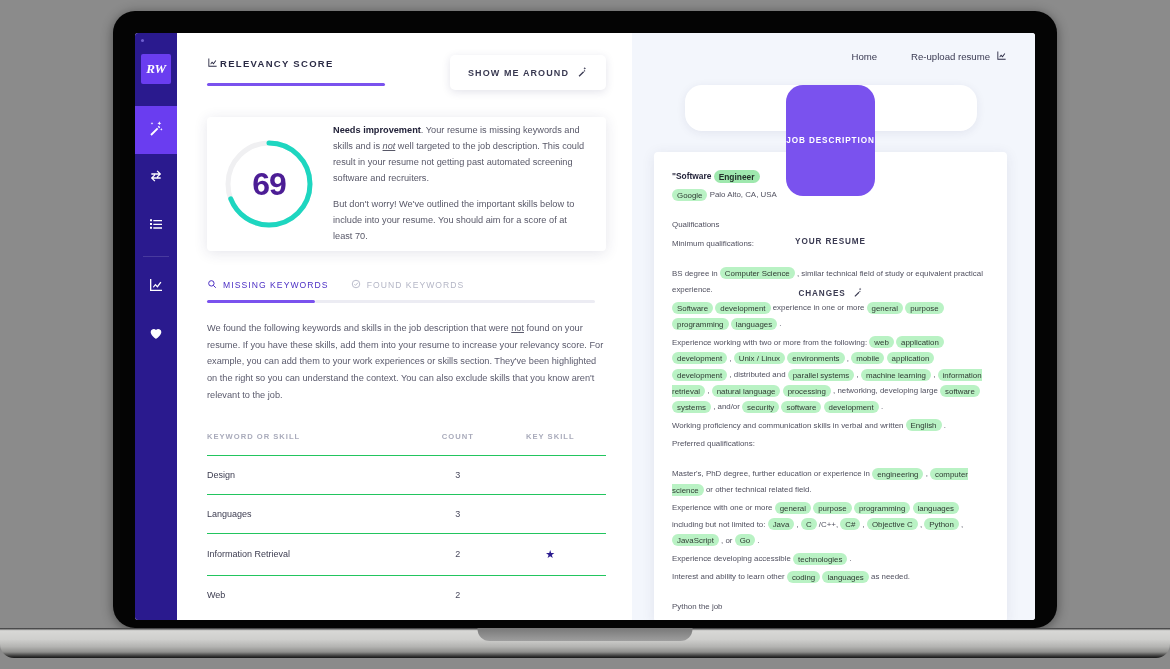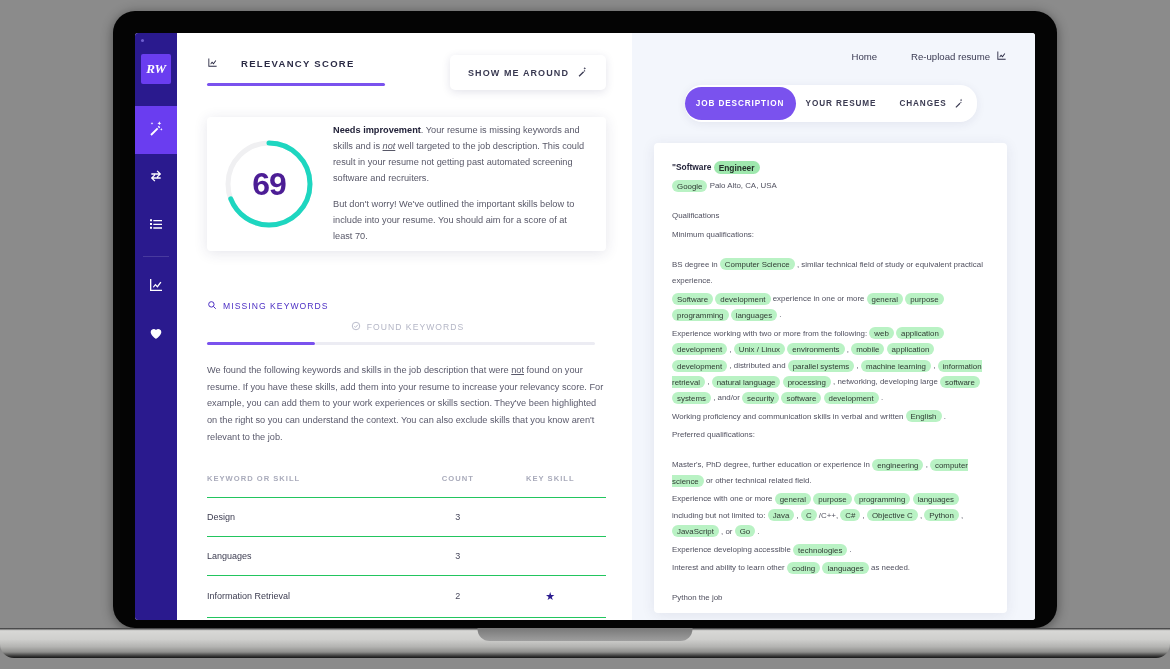--- a/index.html
+++ b/index.html
@@ -74,21 +74,21 @@
   
   #left-col {
     width: 455px; flex: 0 0 455px;
     background: #fff;
     padding: 24px 26px 0 30px;
     overflow: hidden;
     position: relative;
   }
   #left-head { display:flex; align-items:flex-start; justify-content:space-between; }
   .sec-title {
-    display: flex; align-items: center; gap: 23px;
+    display: flex; align-items: center; gap: 2px;
     font-size: 9.5px; font-weight: 700; letter-spacing: 1.3px;
     color: #2b2b45; text-transform: uppercase;
   }
   .sec-title svg { width: 11px; height: 11px; }
   .title-rule { width: 178px; height: 3px; background: #7a52ee; margin-top: 13px; border-radius:2px; }
   #show-around {
     background: #fff; border: none; border-radius: 5px;
     box-shadow: 0 2px 9px rgba(40,40,90,.13);
     padding: 11px 18px;
     font-size: 9px; font-weight: 700; letter-spacing: 1.1px;
@@ -122,21 +122,21 @@
 
   
   #kw-tabs { margin-top: 28px; display: flex; gap: 22px; align-items: center; }
   .kw-tab {
     display:flex; align-items:center; gap:6px;
     font-size: 8.6px; font-weight: 400; letter-spacing: 1.05px;
     text-transform: uppercase; cursor: pointer;
   }
   .kw-tab svg { width: 10px; height: 10px; }
   .kw-tab.active { color: #4b2ec4; }
-  .kw-tab.inactive { color: #b4b6c6; margin-top: 42px; }
+  .kw-tab.inactive { color: #b4b6c6; }
   #kw-rules { display:flex; margin-top: 9px; }
   #kw-rule-a { width: 108px; height: 3px; background: #7a52ee; border-radius:2px;}
   #kw-rule-b { width: 280px; height: 3px; background: #ececf3; border-radius:2px;}
   #kw-desc { margin-top: 17px; font-size: 9.2px; line-height: 1.82; color: #5a5a6c; }
   #kw-desc u { text-decoration: underline; }
 
   
   #kw-table { margin-top: 28px; width: 100%; border-collapse: collapse; }
   #kw-table th {
     text-align: left; font-size: 7.6px; letter-spacing: 1px; font-weight: 700;
@@ -155,24 +155,25 @@
     flex: 1;
     background: #f3f6fc;
     padding: 17px 28px 0 22px;
     overflow: hidden;
     position: relative;
   }
   #right-top { display:flex; justify-content:flex-end; align-items:center; gap: 34px; }
   .top-link { font-size: 9.6px; color: #3a3a52; cursor:pointer; display:flex; align-items:center; gap:6px;}
   .top-link svg { width: 11px; height: 11px; }
   #jd-tabs {
-    margin: 22px auto 9px; width: 292px; height: 37px;
+    margin: 22px auto 9px; width: 292px; height: 46px;
     background: #fff; border-radius: 17px;
     display: flex; align-items: center;
     box-shadow: 0 2px 10px rgba(40,40,90,.08);
+    flex-direction: column;
   }
   .jd-tab {
     height: 33px; display:flex; align-items:center; justify-content:center;
     font-size: 8.2px; font-weight: 700; letter-spacing: .9px; text-transform: uppercase;
     color: #3b3b52; cursor: pointer; gap: 7px;
   }
   .jd-tab.active { background: #7a52ee; color: #fff; border-radius: 17px; }
   .jd-tab svg { width:10px; height:10px; }
   #jd-card {
     margin-top: 21px;

